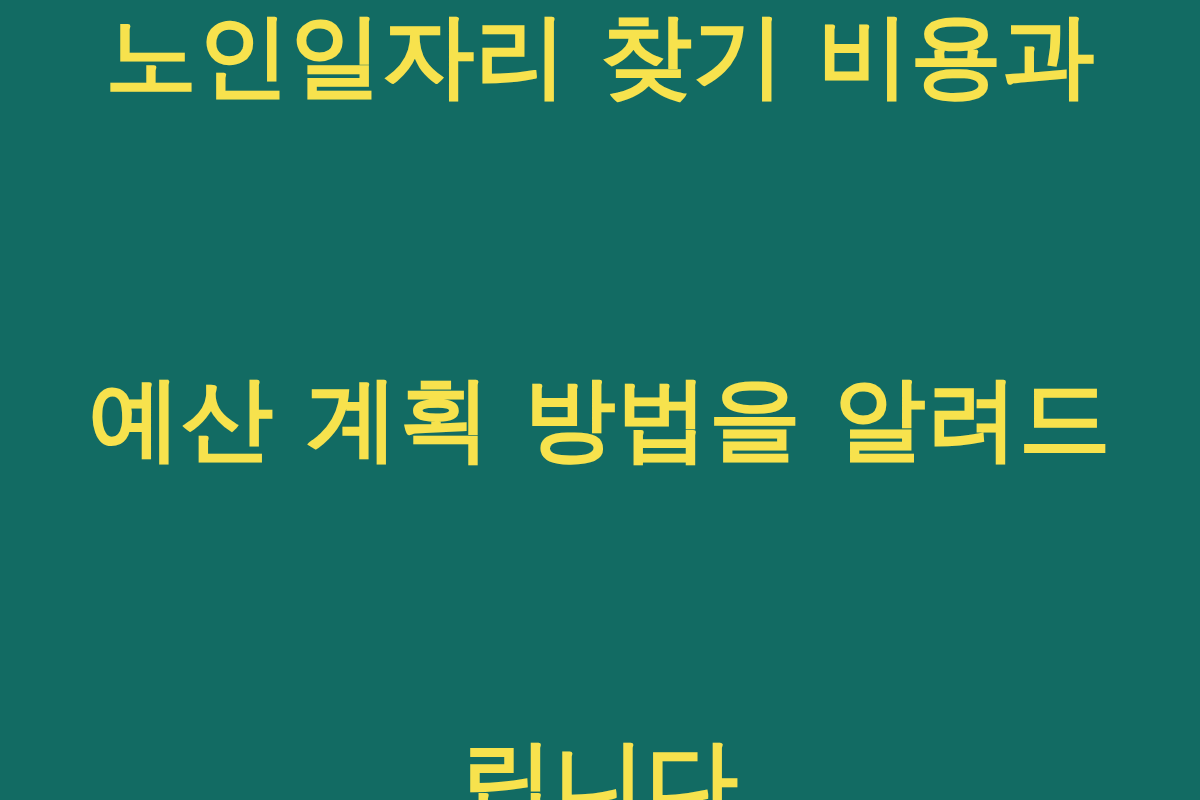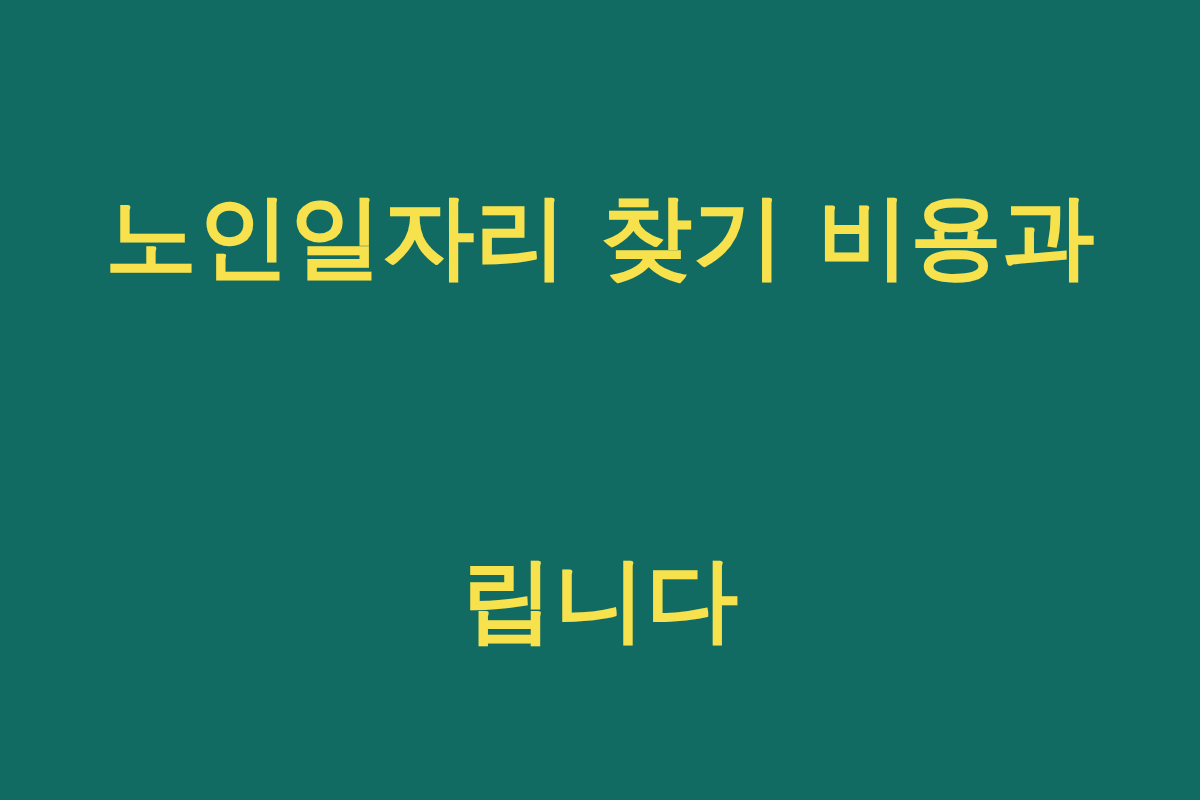--- a/index.html
+++ b/index.html
@@ -46,16 +46,17 @@
     display: block;
   }
 </style>
 </head>
 <body>
 
 <div id="banner" style="background: rgb(18, 107, 99);">
 
   <h1 id="headline" style="color: rgb(247, 226, 77); text-align: center;">
     <span class="line">노인일자리 찾기 비용과</span>
+    <span class="line">예산 계획 방법을 알려드</span>
     <span class="line">립니다</span>
   </h1>
 
 </div>
 
 </body></html>

